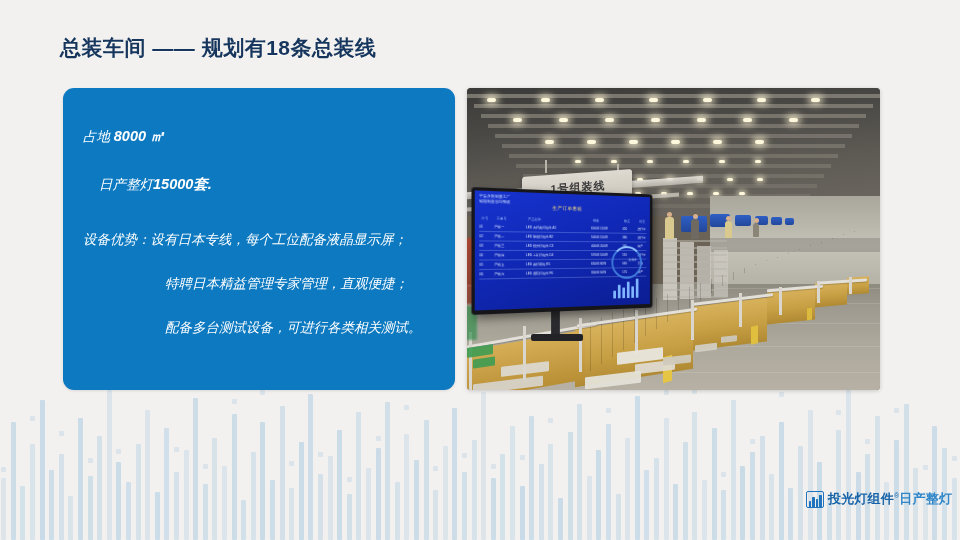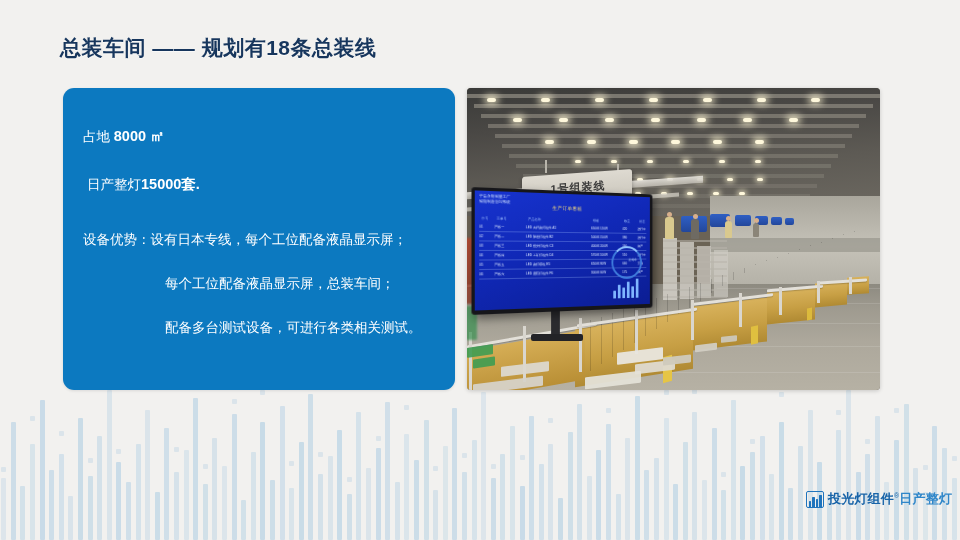--- a/index.html
+++ b/index.html
@@ -23,24 +23,24 @@
     text-shadow:0 1px 0 rgba(255,255,255,.55);
   }
 
   
   .panel{
     position:absolute;left:63px;top:88px;width:392px;height:302px;
     background:#0c79c0;border-radius:11px;
     box-shadow:0 1px 3px rgba(0,0,0,.10);
   }
   .panel-inner{position:absolute;left:20px;top:38px;right:10px;color:#ffffff;}
-  .ln{font-size:13.5px;line-height:1.45;white-space:nowrap;}
+  .ln{font-size:13.5px;line-height:1.45;white-space:nowrap;font-style:italic;}
   .ln .b{font-weight:bold;font-size:14.5px;}
   .ln-1{position:absolute;top:0px;left:0px;}
-  .ln-2{position:absolute;top:48px;left:4px;}
+  .ln-2{position:absolute;top:48px;left:16px;}
   .ln-3{position:absolute;top:104px;left:0px;}
   .ln-4{position:absolute;top:148px;left:82px;}
   .ln-5{position:absolute;top:192px;left:82px;}
 
   
   .photo{
     position:absolute;left:467px;top:88px;width:413px;height:302px;
     border-radius:4px;overflow:hidden;background:#6b6355;
     box-shadow:0 1px 4px rgba(0,0,0,.18);
   }
@@ -288,21 +288,21 @@
 
   <div class="panel">
     <div class="panel-inner">
       <div class="ln ln-1">
         <span>占地 </span><span class="b">8000 ㎡</span><span></span>
       </div>
       <div class="ln ln-2">
         <span>日产整灯</span><span class="b">15000</span><span class="b">套.</span>
       </div>
       <div class="ln ln-3">设备优势：设有日本专线，每个工位配备液晶显示屏；</div>
-      <div class="ln ln-4">每个工位配备液晶显示屏，总装车间；</div>
+      <div class="ln ln-4">特聘日本精益管理专家管理，直观便捷；</div>
       <div class="ln ln-5">配备多台测试设备，可进行各类相关测试。</div>
     </div>
   </div>
 
   <div class="photo">
     <div class="ph-layer ceiling"></div>
     <div id="ceiling-lights">
         <div class="truss" style="left: 0px; top: 6px; width: 413px; opacity: 0.75;"></div>
         <div class="truss" style="left: 7px; top: 16px; width: 399px; opacity: 0.7;"></div>
         <div class="truss" style="left: 14px; top: 26px; width: 385px; opacity: 0.66;"></div>

